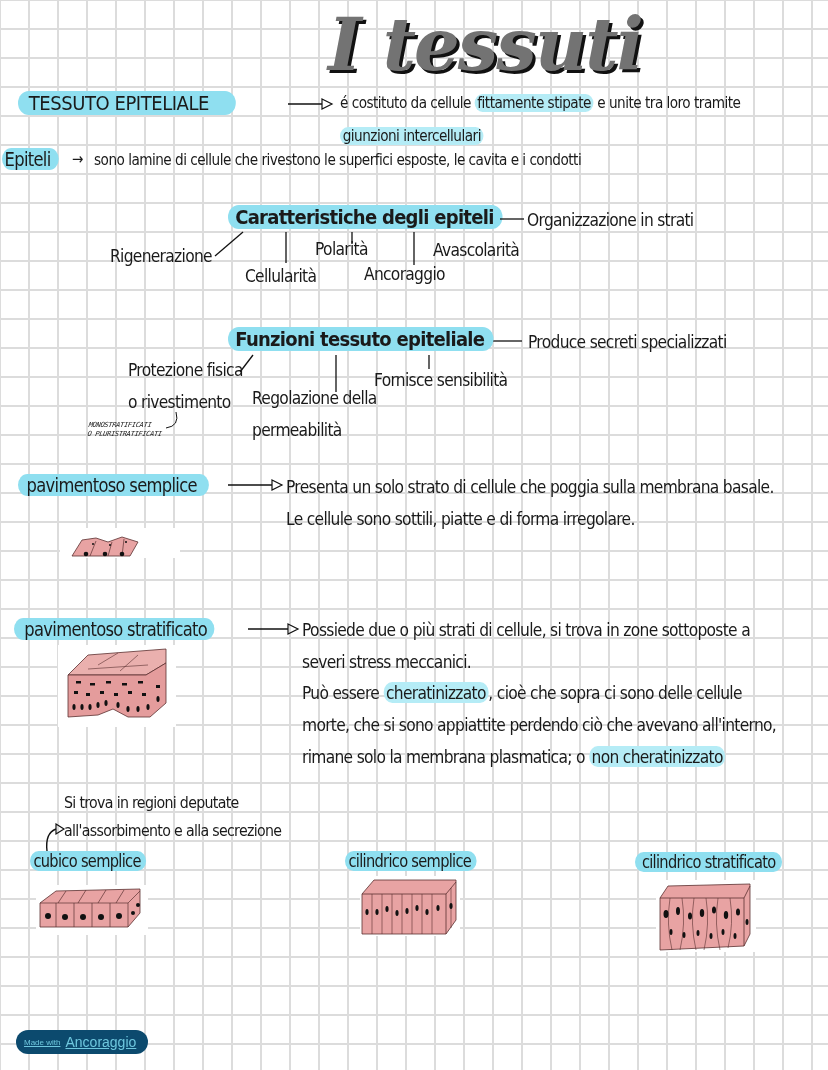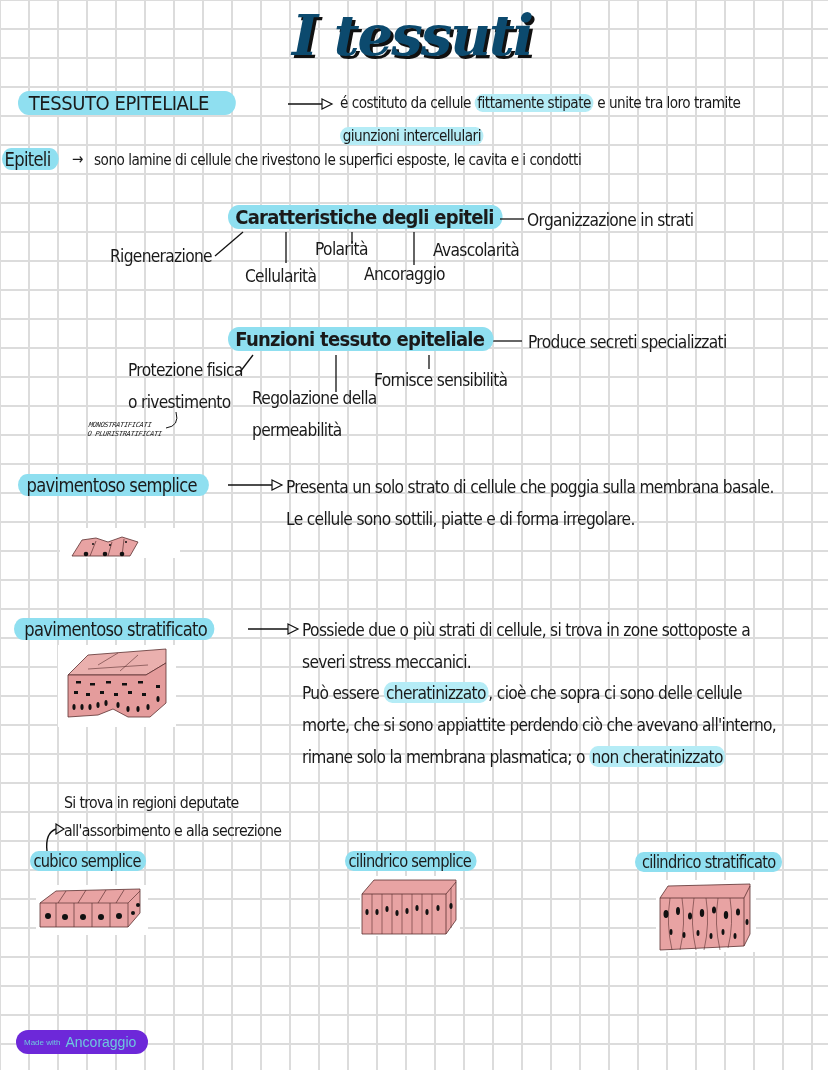--- a/index.html
+++ b/index.html
@@ -17,29 +17,30 @@
   .abs { position:absolute; white-space:nowrap; }
   .hl {
     background:#8fdff0; border-radius:14px; padding:0 10px 0 8px;
   }
   .hl-soft { background:#b5ecf6; border-radius:10px; padding:0 3px; }
   .hand { font-family:"DejaVu Sans","Liberation Sans",sans-serif; font-size:15.5px; letter-spacing:-0.6px; transform:scaleX(0.88); transform-origin:left center; }
   .head { font-family:"DejaVu Sans","Liberation Sans",sans-serif; font-weight:bold; font-size:19px; letter-spacing:-0.8px; transform:scaleX(0.9); transform-origin:left center; }
   .label { font-family:"DejaVu Sans","Liberation Sans",sans-serif; font-size:18px; letter-spacing:-0.8px; transform:scaleX(0.86); transform-origin:left center; }
   .title {
     font-family:"DejaVu Serif","Liberation Serif",serif; font-style:italic; font-weight:bold;
-    font-size:56px; color:#0c4a6e; letter-spacing:-2px;
+    font-size:72px; color:#737373; letter-spacing:-2px;
     text-shadow:3px 3px 0 #111;
+    margin-left:36px;
   }
   .tiny { font-family:"DejaVu Sans Mono",monospace; font-size:7px; font-style:italic; line-height:9px; letter-spacing:-0.3px; transform:skewX(-8deg); }
   svg.line { position:absolute; overflow:visible; }
   .footer {
     position:absolute; left:16px; top:1030px; width:132px; height:24px;
-    background:#6d28d9; border-radius:12px; color:#6ec7de;
-    font-family:"Liberation Sans",sans-serif; display:flex; align-items:center; gap:5px; padding-left:8px; box-sizing:border-box;
+    background:#0c4a6e; border-radius:12px; color:#6ec7de;
+    font-family:"Liberation Sans",sans-serif; display:flex; align-items:center; gap:5px; padding-left:8px; box-sizing:border-box;text-decoration:underline;
   }
   .footer .small { font-size:8px; }
   .footer .brand { font-size:14px; }
 </style>
 </head>
 <body>
 
 <div class="abs title" style="left:292px; top:2px;">I tessuti</div>
 
 <div class="abs head hl" style="left:18px; top:91px; font-size:20px; font-weight:normal; letter-spacing:-0.5px; padding:0 30px 0 12px; border-radius:16px;">TESSUTO EPITELIALE</div>

